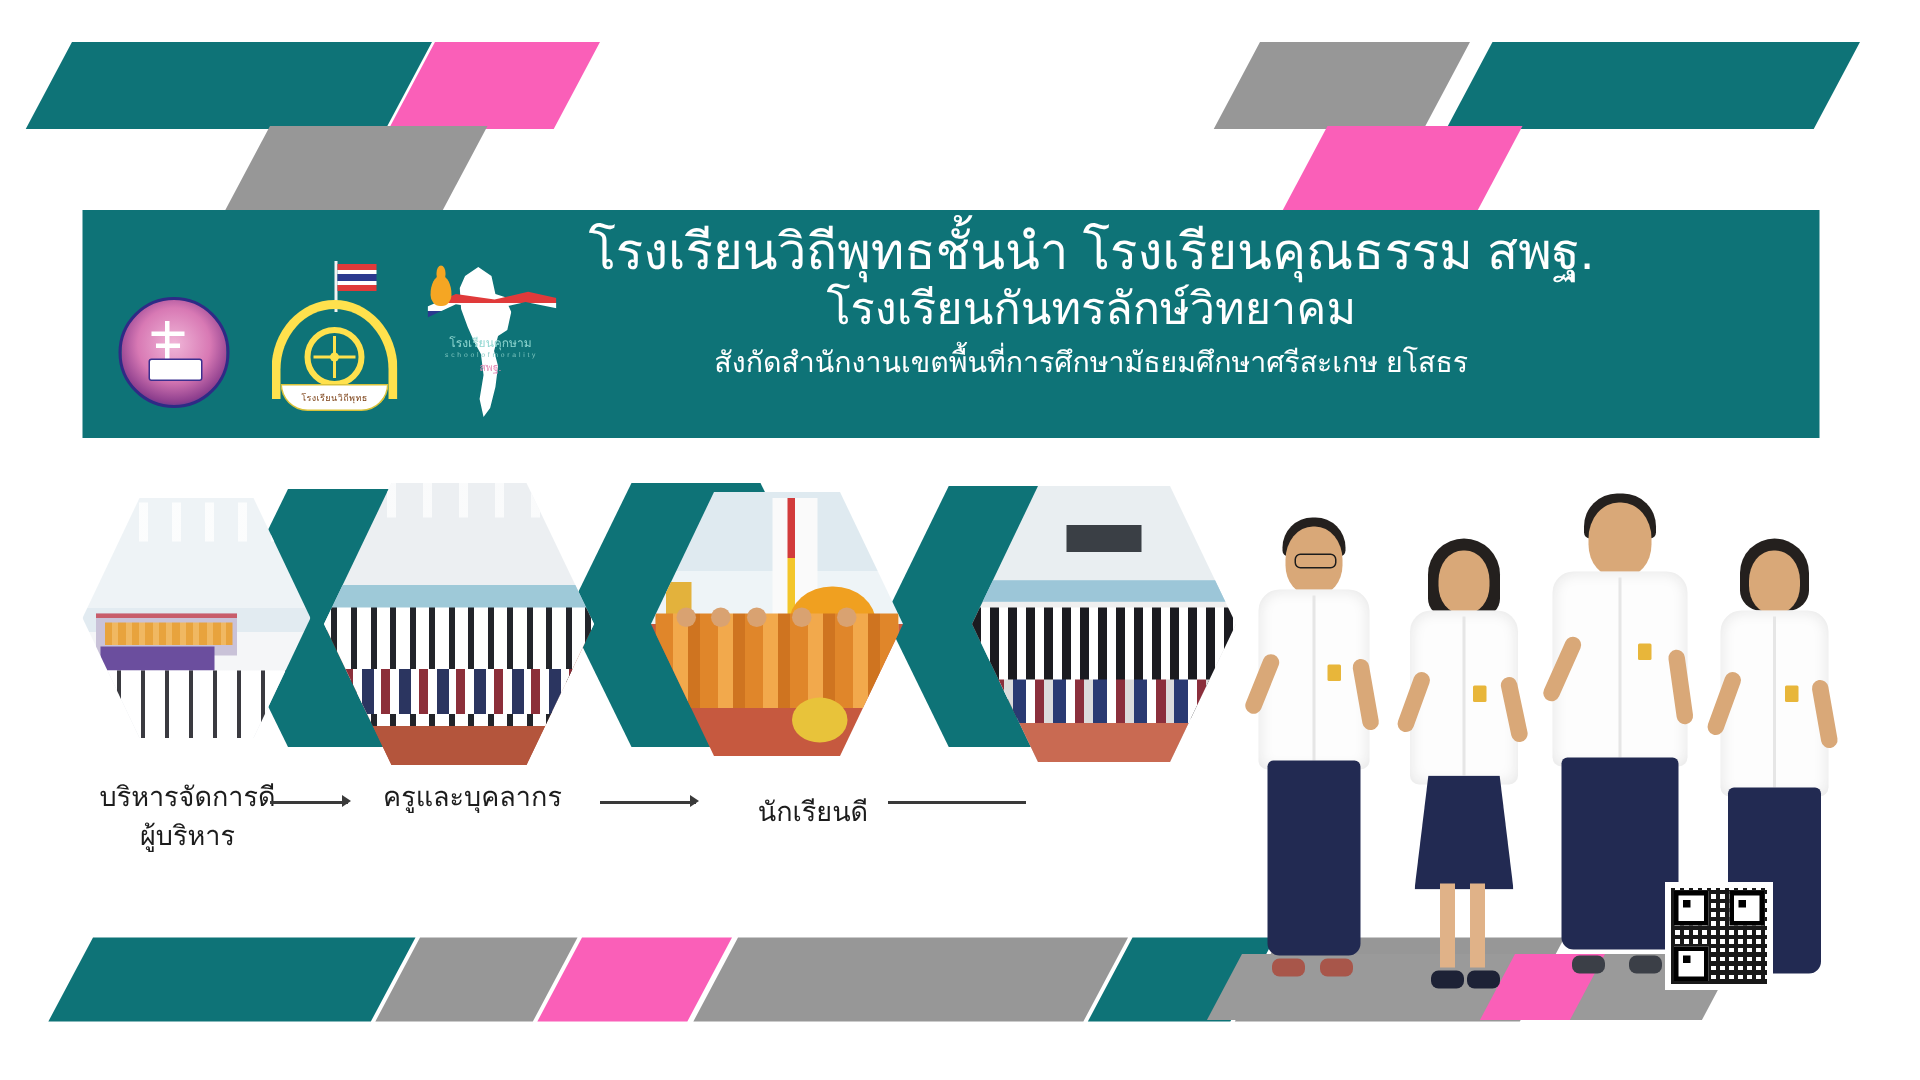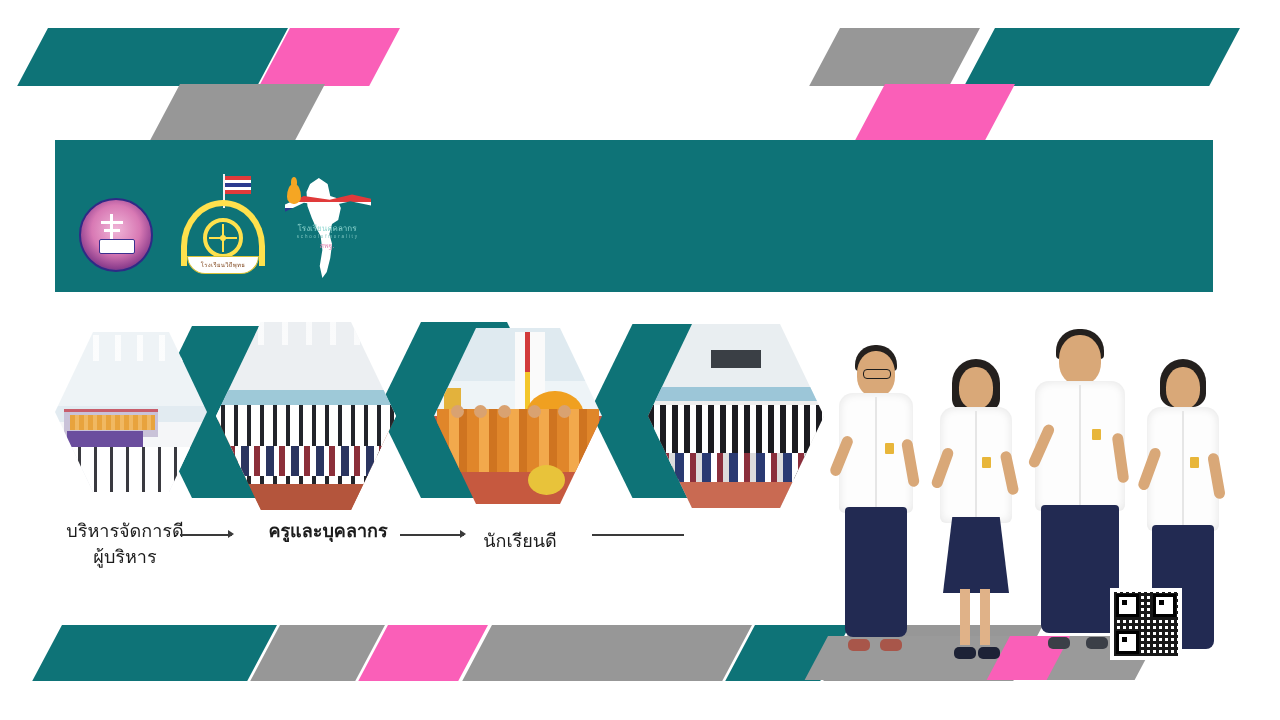--- a/index.html
+++ b/index.html
@@ -201,22 +201,22 @@
       repeating-linear-gradient(0deg,#000 0 3px,transparent 3px 6px);
     background-color:#fff;opacity:.9;}
   .qr-fp{position:absolute;width:17px;height:17px;border:3px solid #000;background:#fff;}
   .qr-fp:after{content:"";position:absolute;left:3px;top:3px;width:5px;height:5px;background:#000;}
   .qr-tl{left:6px;top:6px;} .qr-tr{right:6px;top:6px;} .qr-bl{left:6px;bottom:6px;}
 
   
   .labels{position:absolute;left:0;top:510px;width:840px;height:80px;z-index:6;}
   .label{position:absolute;text-align:center;color:#1c1c1c;font-size:18px;line-height:1.45;}
   .l1{left:40px;top:8px;width:170px;}
-  .l2{left:238px;top:8px;width:180px;font-weight:bold;}
-  .l3{left:455px;top:18px;width:130px;text-align:center;}
+  .l2{left:225px;top:8px;width:180px;}
+  .l3{left:477px;top:18px;width:130px;text-align:center;}
   .l4{left:690px;top:8px;width:130px;}
   .conn{position:absolute;height:1.5px;background:#3a3a3a;top:24px;}
   .c1{left:180px;width:52px;}
   .c2{left:400px;width:64px;}
   .c3{left:592px;width:92px;}
   .arrow{position:absolute;top:20px;width:0;height:0;border-left:6px solid #3a3a3a;
          border-top:4px solid transparent;border-bottom:4px solid transparent;}
   .a1{left:228px;} .a2{left:460px;}
 </style>
 </head>
@@ -253,27 +253,32 @@
           <div class="wheel-hub"></div>
         </div>
         <div class="ribbon">โรงเรียนวิถีพุทธ</div>
       </div>
 
       <div class="logo map-wrap">
         <div class="thai-map"></div>
         <div class="map-ribbon"></div>
         <div class="flame"></div>
         <div class="map-text">
-          <span>โรงเรียนคุคลากร</span>
+          <span>โรงเรียนคุกษาม</span>
           <small>s c h o o l  o f  m o r a l i t y</small>
           <span class="sub2">สพฐ.</span>
         </div>
       </div>
     </div>
 
+    <div class="titles">
+      <div class="t1">โรงเรียนวิถีพุทธชั้นนำ  โรงเรียนคุณธรรม สพฐ.</div>
+      <div class="t2">โรงเรียนกันทรลักษ์วิทยาคม</div>
+      <div class="t3">สังกัดสำนักงานเขตพื้นที่การศึกษามัธยมศึกษาศรีสะเกษ   ยโสธร</div>
+    </div>
   </div>
 
   <div class="hexrow">
 
     <div class="hexframe f1"></div>
     <div class="hexframe f2"></div>
     <div class="hexframe f3"></div>
 
     <div class="hex p1">
       <div class="lights"></div>

